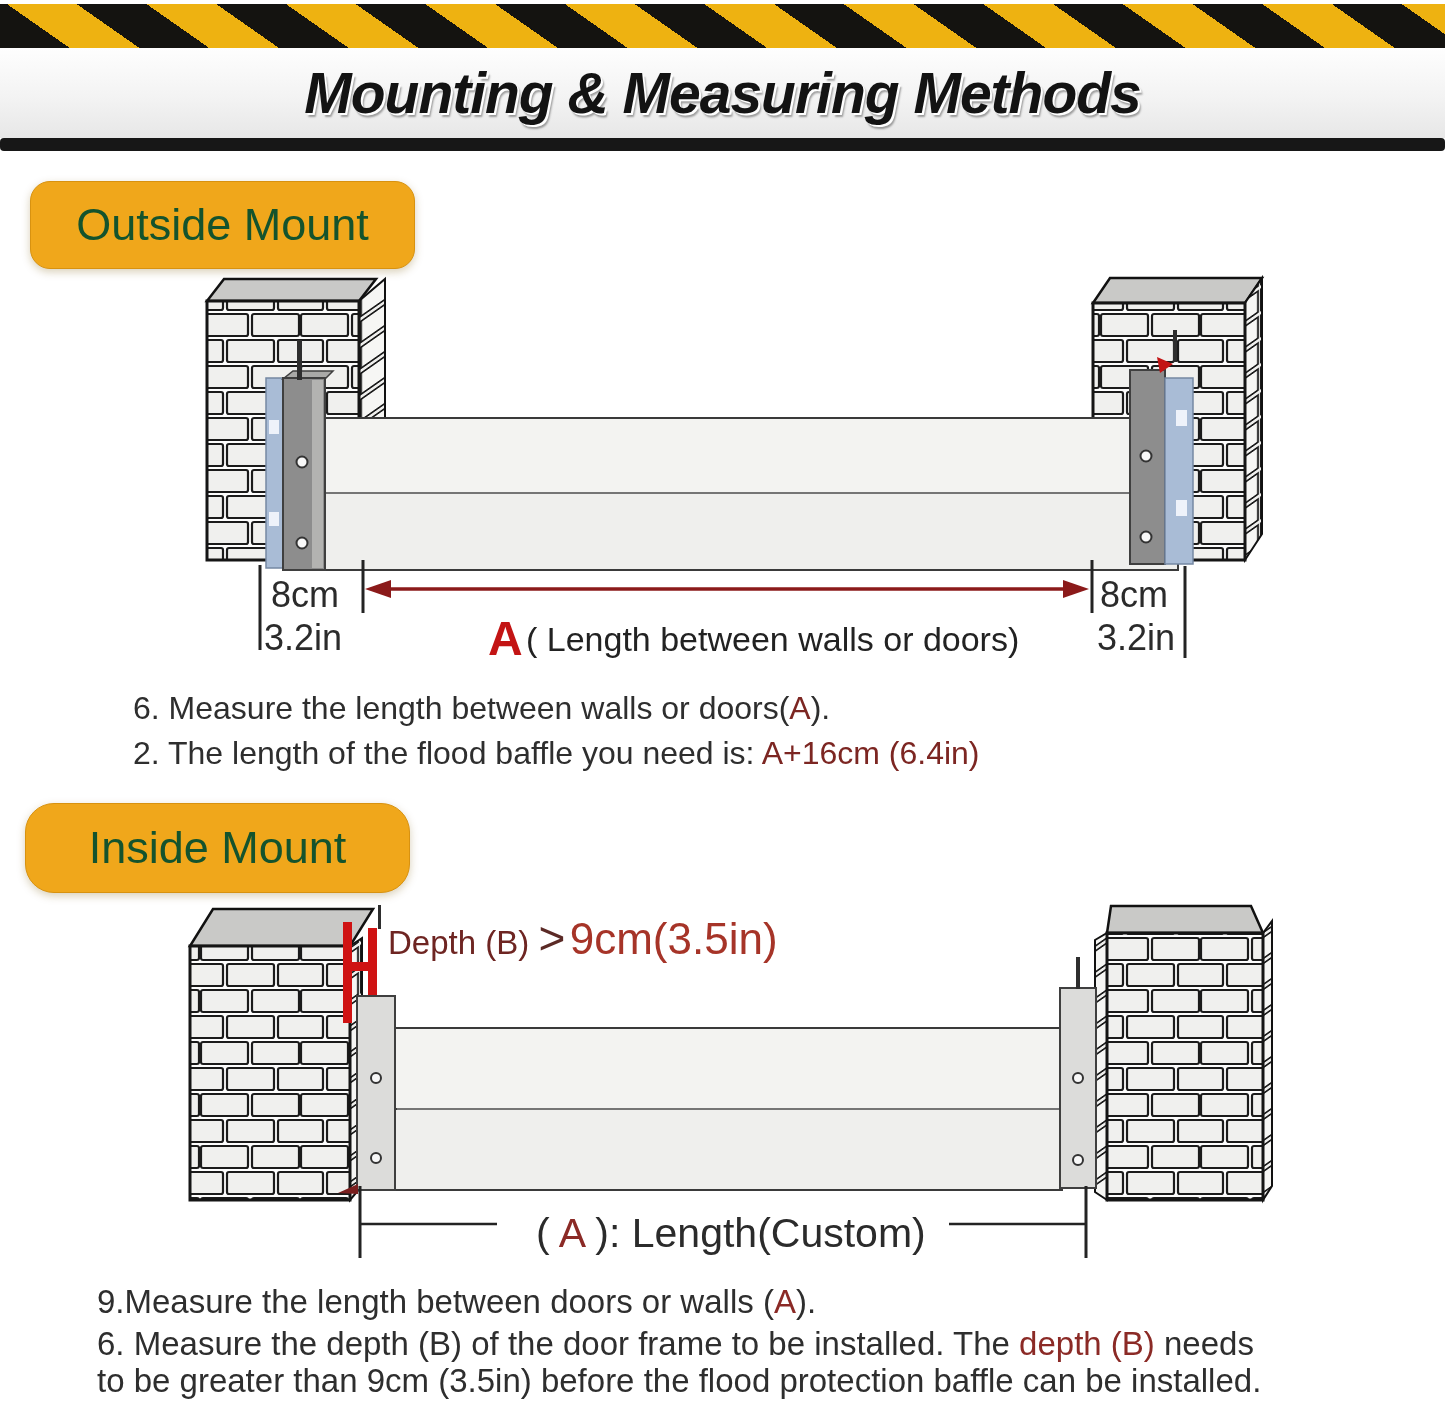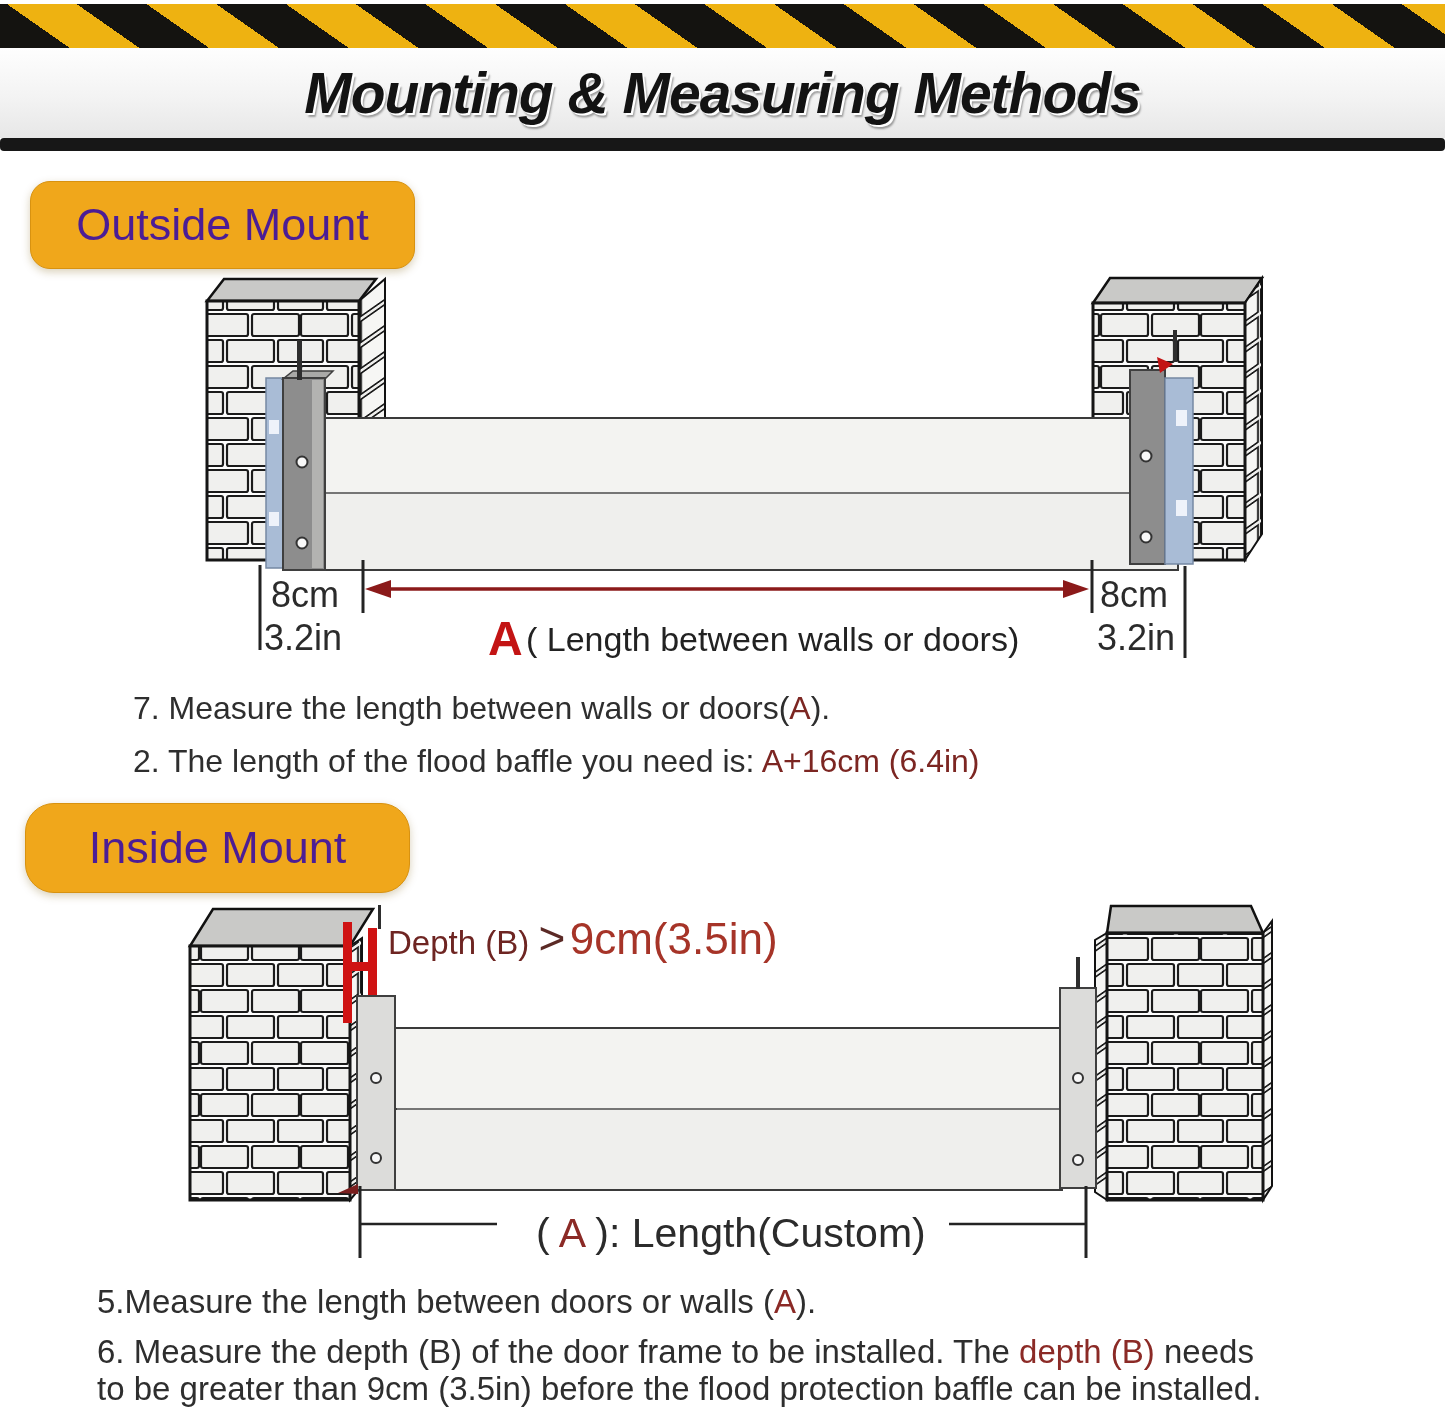--- a/index.html
+++ b/index.html
@@ -23,36 +23,36 @@
     white-space:nowrap;
   }
   .title-underline{
     position:absolute;left:0;top:138px;width:1445px;height:13px;
     background:#171717;border-radius:4px;
   }
   
   .badge{
     position:absolute;background:#f0a71b;border:1px solid #d89210;border-radius:20px;
     display:flex;align-items:center;justify-content:center;
-    color:#4c1d95;font-size:45px;font-weight:500;
+    color:#14532d;font-size:45px;font-weight:500;
     box-shadow:0 3px 9px rgba(120,85,0,0.28);
   }
   .badge.outside{left:30px;top:181px;width:383px;height:86px;}
   .badge.inside{left:25px;top:803px;width:383px;height:88px;border-radius:29px;}
   
   svg{position:absolute;left:0;display:block;}
   #svg-outside{top:268px;}
   #svg-inside{top:893px;}
   svg text{font-family:"Liberation Sans",sans-serif;}
   
   .steps{position:absolute;color:#2e2e2e;}
   .steps-outside{left:133px;top:688px;width:1200px;font-size:32px;}
   .steps-inside{left:97px;top:1283px;width:1340px;font-size:33px;}
   .steps p{margin:0;line-height:40px;}
-  .steps p + p{margin-top:13px;}
+  .steps p + p{margin-top:5px;}
   .steps-inside p{line-height:37px;}
   .em-maroon{color:#7c2622;}
   .em-maroon2{color:#8b2a26;}
   .block{display:block;}
 </style>
 </head>
 <body>
 
 <div class="page">
 
@@ -141,21 +141,21 @@
     <g>
       <line x1="380" y1="589" x2="1074" y2="589" stroke="#8b1a1a" stroke-width="3.5"></line>
       <polygon points="365,589 391,580 391,598" fill="#8b1a1a"></polygon>
       <polygon points="1089,589 1063,580 1063,598" fill="#8b1a1a"></polygon>
     </g>
     <text x="488" y="655" font-size="48" font-weight="bold" fill="#c31414">A</text>
     <text x="526" y="651" font-size="34" fill="#222">( Length between walls or doors)</text>
   </svg>
 
   <div class="steps steps-outside">
-    <p><span>7. Measure the length between walls or doors(</span><span class="em-maroon">A</span><span>).</span></p>
+    <p><span>6. Measure the length between walls or doors(</span><span class="em-maroon">A</span><span>).</span></p>
     <p><span>2. The length of the flood baffle you need is: </span><span class="em-maroon">A+16cm (6.4in)</span></p>
   </div>
 
   <svg id="svg-inside" width="1445" height="378" viewBox="0 893 1445 378">
     <defs>
       <pattern id="brickB" width="100" height="52" patternUnits="userSpaceOnUse">
         <rect width="100" height="52" fill="#fdfdfd"></rect>
         <g stroke="#1b1b1b" stroke-width="2.2" fill="#f0f0ee">
           <rect x="1" y="2" width="47" height="22" rx="2"></rect>
           <rect x="52" y="2" width="47" height="22" rx="2"></rect>
@@ -223,17 +223,17 @@
       <line x1="1086" y1="1186" x2="1086" y2="1258" stroke="#232323" stroke-width="3"></line>
     </g>
     <text x="536" y="1247" font-size="41">
       <tspan fill="#2b2b2b">(</tspan>
       <tspan fill="#8b2a26">A</tspan>
       <tspan fill="#2b2b2b">): Length(Custom)</tspan>
     </text>
   </svg>
 
   <div class="steps steps-inside">
-    <p><span>5.Measure the length between doors or walls (</span><span class="em-maroon2">A</span><span>).</span></p>
+    <p><span>9.Measure the length between doors or walls (</span><span class="em-maroon2">A</span><span>).</span></p>
     <p><span>6. Measure the depth (B) of the door frame to be installed. The </span><span class="em-maroon2">depth (B)</span><span> needs</span><span class="block">to be greater than 9cm (3.5in) before the flood protection baffle can be installed.</span></p>
   </div>
 
 </div>
 
 </body></html>

